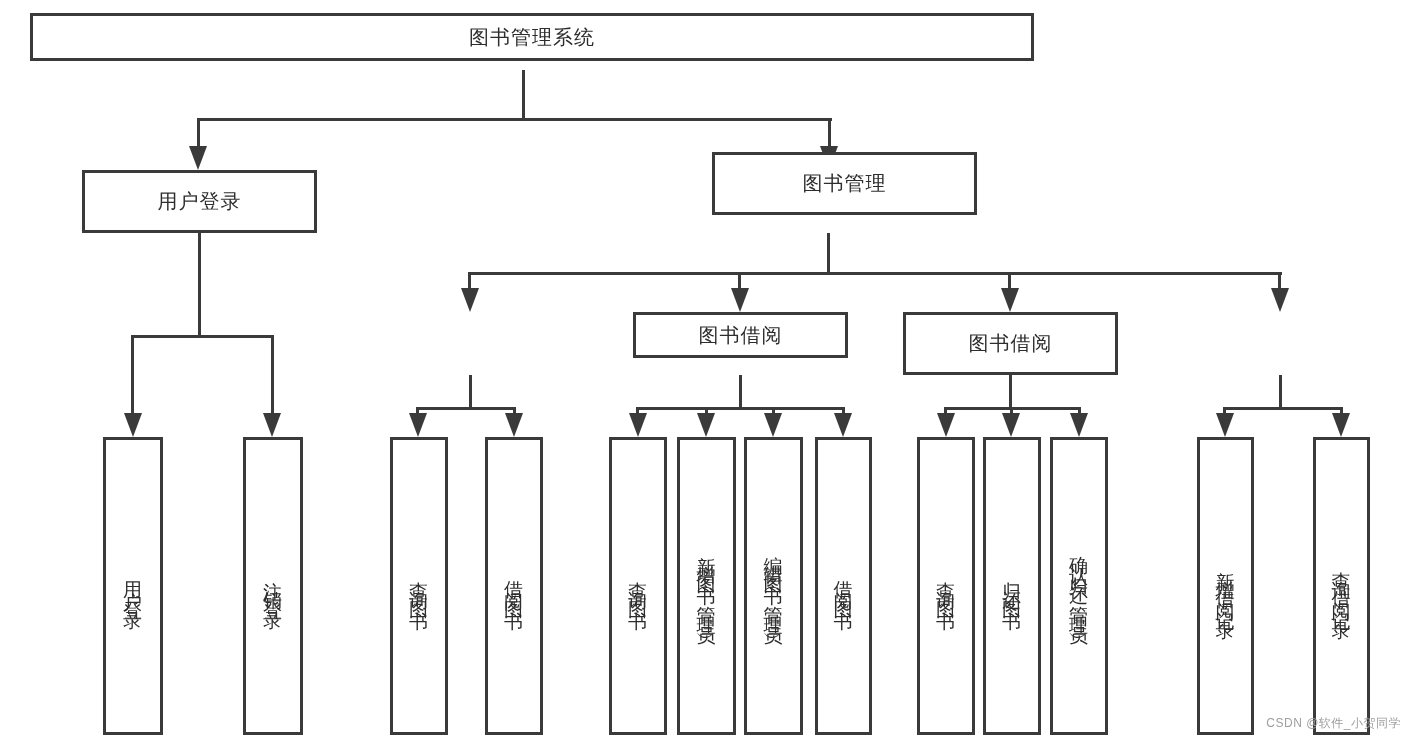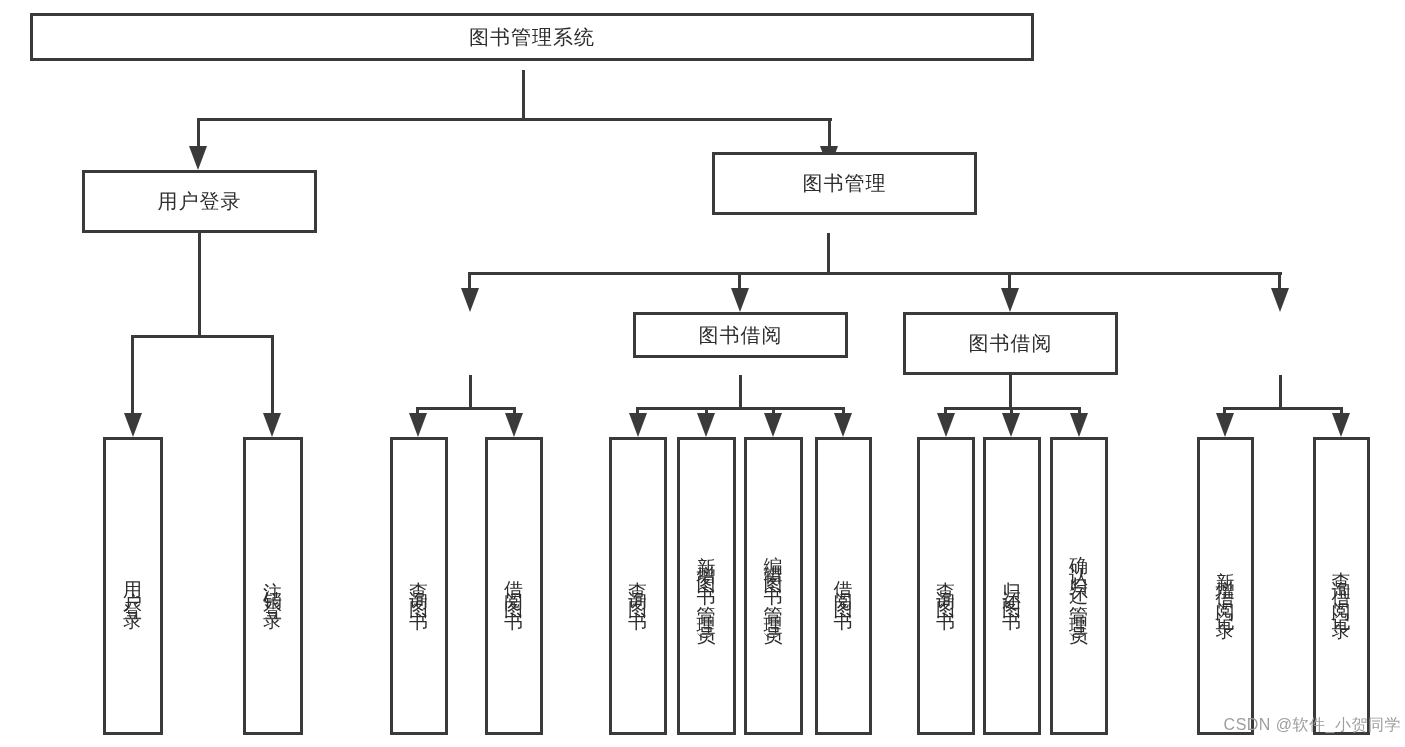--- a/index.html
+++ b/index.html
@@ -15,21 +15,21 @@
              font-size:19px;letter-spacing:10px;line-height:1;white-space:nowrap;}
 
   .vline,.hline{position:absolute;background:#3a3a3a;}
   .vline{width:3px;}
   .hline{height:3px;}
   .arrow{position:absolute;width:0;height:0;
          border-left:9px solid transparent;border-right:9px solid transparent;
          border-top:24px solid #3a3a3a;}
 
   .watermark{position:absolute;top:715px;right:4px;color:#9e9e9e;
-             font-size:16px;letter-spacing:0.5px;white-space:nowrap;}
+             font-size:12px;letter-spacing:0.5px;white-space:nowrap;}
 </style>
 </head>
 <body>
 
 <div class="diagram">
 
   <div class="box hbox" style="left:30px;top:13px;width:1004px;height:48px">
     <span>图书管理系统</span>
   </div>
 

